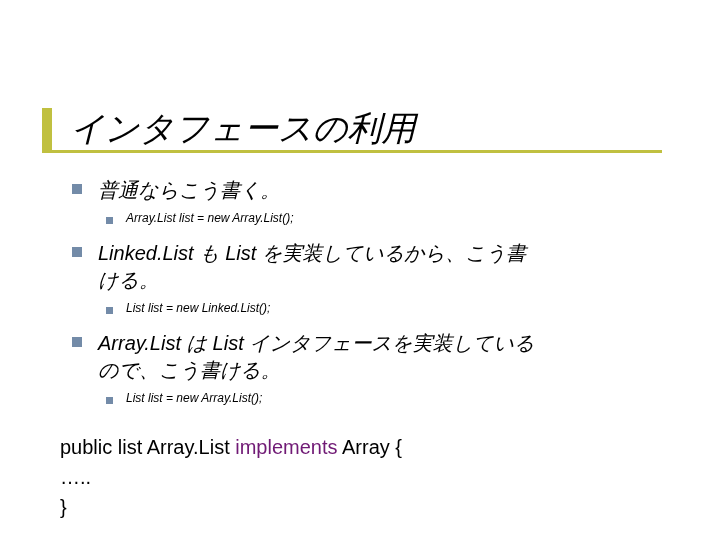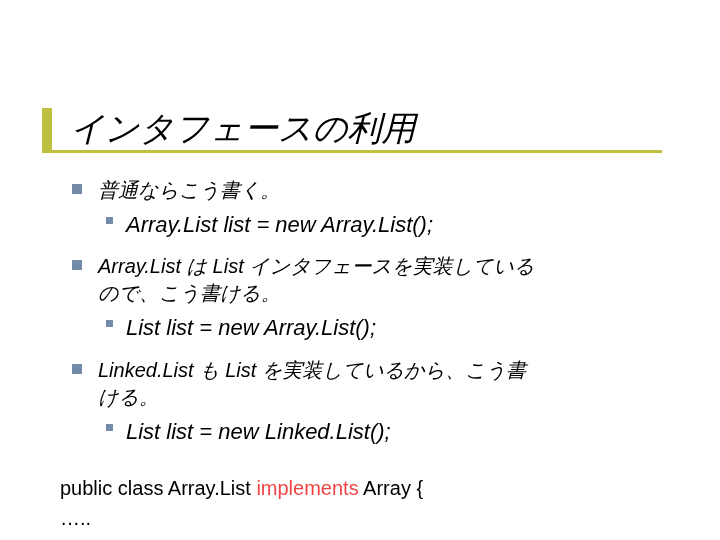--- a/index.html
+++ b/index.html
@@ -54,21 +54,21 @@
   .lvl1 {
     position: relative;
     padding-left: 28px;
     margin-top: 14px;
     font-style: italic;
   }
   .lvl2 {
     position: relative;
     padding-left: 28px;
     margin-top: 6px;
-    font-size: 22px;
+    font-size: 12px;
   }
   .sq-l {
     position: absolute;
     left: 2px;
     top: 7px;
     width: 10px;
     height: 10px;
     background: #738ba8;
   }
   .sq-s {
@@ -78,21 +78,21 @@
     width: 7px;
     height: 7px;
     background: #738ba8;
   }
   .code-free {
     margin-top: 26px;
     font-size: 20px;
     line-height: 1.5;
     margin-left: -10px;
   }
-  .kw { color: #ef4444; }
+  .kw { color: #701a75; }
 </style>
 </head>
 <body>
 
 <div class="slide">
 
   <div class="title-wrap">
     <div class="title-accent"></div>
     <h1 class="title">インタフェースの利用</h1>
     <div class="title-uline"></div>
@@ -104,39 +104,39 @@
       <span class="sq-l"></span>
       <span>普通ならこう書く。</span>
       <div class="lvl2">
         <span class="sq-s"></span>
         <span>Array.List list = new Array.List();</span>
       </div>
     </div>
 
     <div class="lvl1">
       <span class="sq-l"></span>
+      <span>Linked.List も List を実装しているから、こう書ける。</span>
+      <div class="lvl2">
+        <span class="sq-s"></span>
+        <span>List list = new Linked.List();</span>
+      </div>
+    </div>
+
+    <div class="lvl1">
+      <span class="sq-l"></span>
       <span>Array.List は List インタフェースを実装しているので、こう書ける。</span>
       <div class="lvl2">
         <span class="sq-s"></span>
         <span>List list = new Array.List();</span>
       </div>
     </div>
 
-    <div class="lvl1">
-      <span class="sq-l"></span>
-      <span>Linked.List も List を実装しているから、こう書ける。</span>
-      <div class="lvl2">
-        <span class="sq-s"></span>
-        <span>List list = new Linked.List();</span>
-      </div>
-    </div>
-
     <div class="code-free">
       <div>
-        <span>public class Array.List </span><span class="kw">implements</span><span> Array {</span>
+        <span>public list Array.List </span><span class="kw">implements</span><span> Array {</span>
       </div>
       <div> …..</div>
       <div>}</div>
     </div>
 
   </div>
 
 </div>
 
 </body></html>

